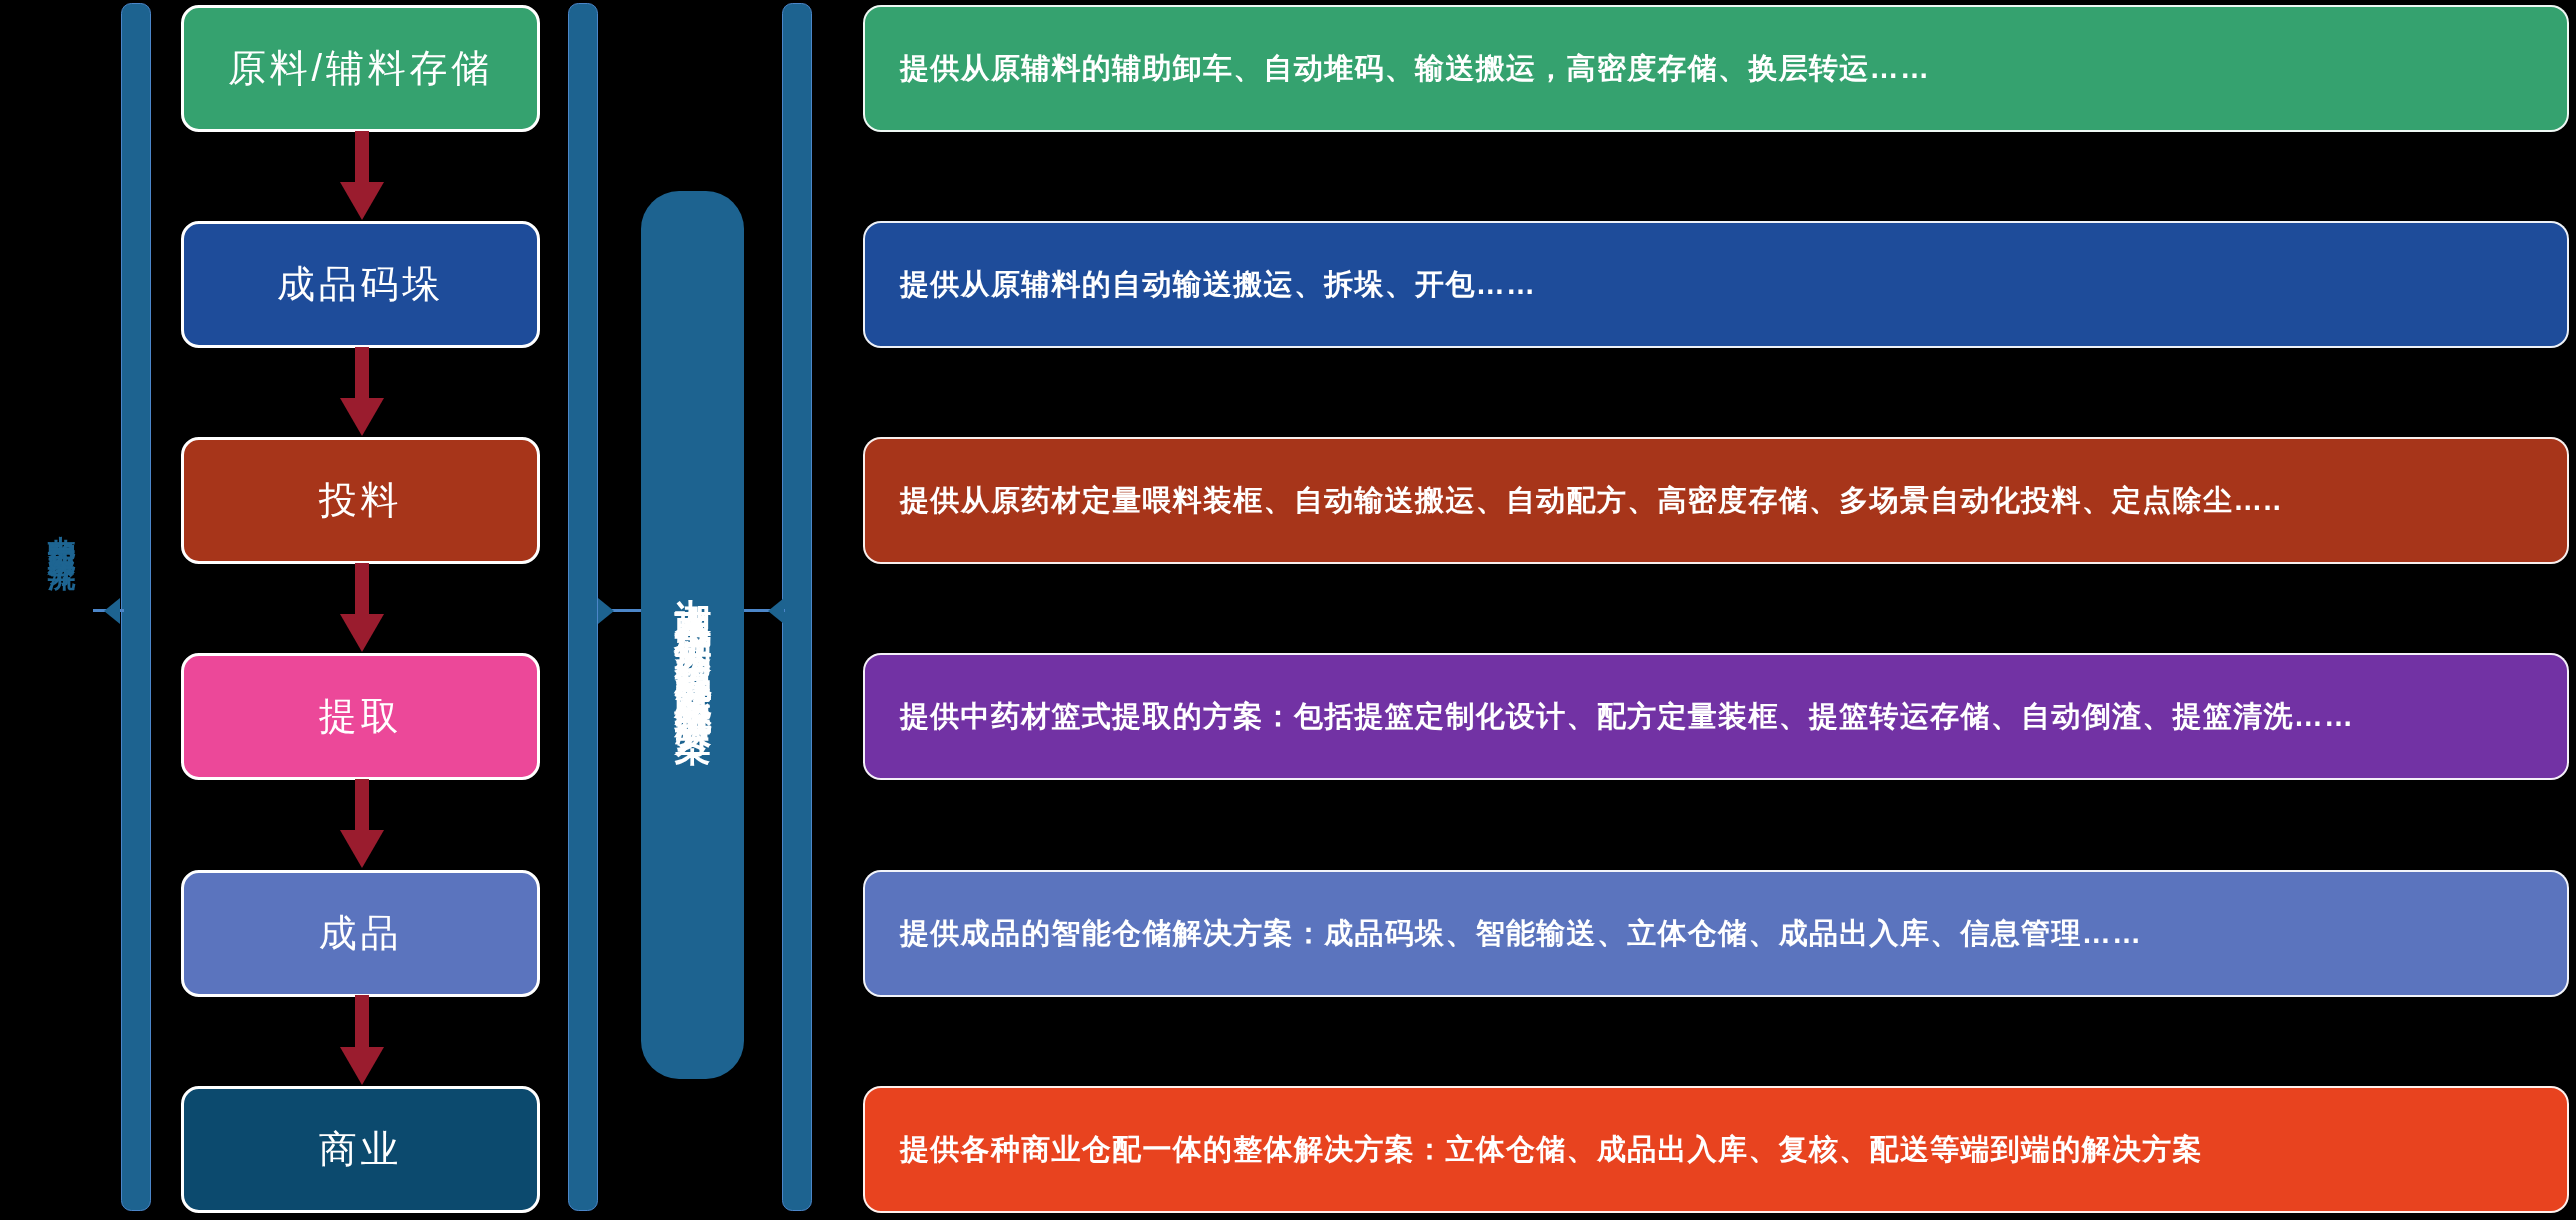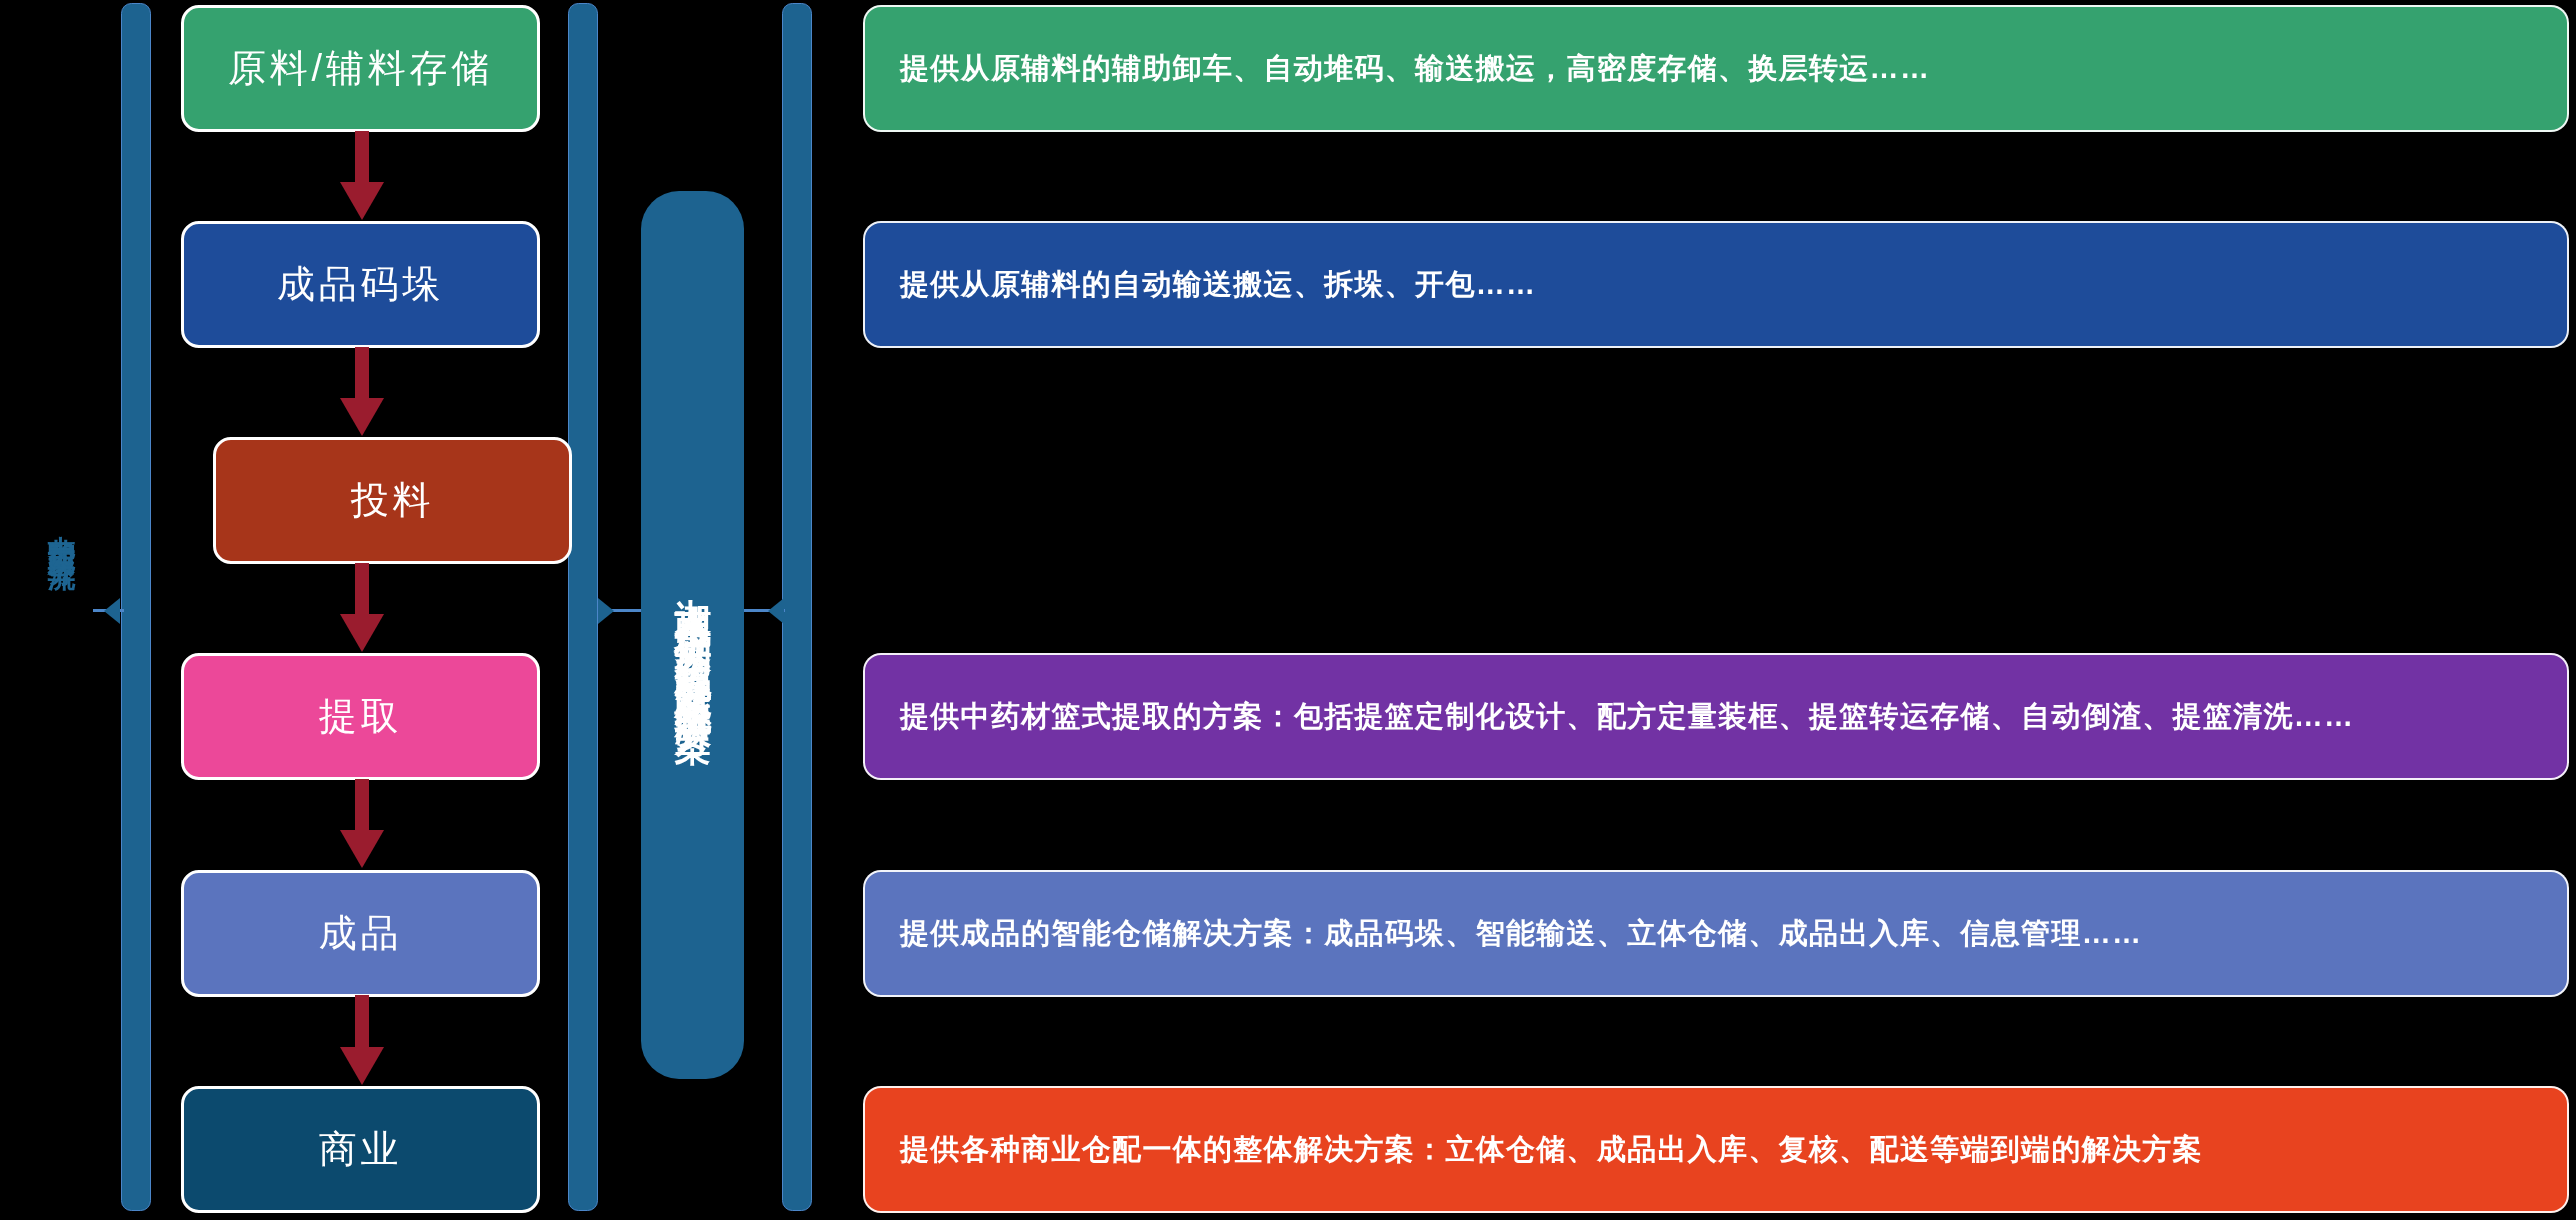--- a/index.html
+++ b/index.html
@@ -82,21 +82,21 @@
   <div class="cusp cusp-right cuspB"></div>
   <div class="conn-line lineC"></div>
   <div class="cusp cusp-left cuspC"></div>
 
   <div class="step-box row0" style="background-color: rgb(53, 162, 111);">
     <span>原料/辅料存储</span>
   </div>
   <div class="step-box row1" style="background-color: rgb(30, 76, 154);">
     <span>成品码垛</span>
   </div>
-  <div class="step-box row2" style="background-color: rgb(167, 53, 26); margin-left: 32px;">
+  <div class="step-box row2" style="background-color: rgb(167, 53, 26);">
     <span>投料</span>
   </div>
   <div class="step-box row3" style="background-color: #ec4899;">
     <span>提取</span>
   </div>
   <div class="step-box row4" style="background-color: rgb(91, 116, 190);">
     <span>成品</span>
   </div>
   <div class="step-box row5" style="background-color: #0c4a6e;">
     <span>商业</span>
@@ -126,20 +126,23 @@
   <div class="center-col" style="background-color: rgb(29, 99, 144);">
     <span>迦南飞奇提供制药全流程智能系统解决方案</span>
   </div>
 
   <div class="desc-bar row0" style="background-color: rgb(53, 162, 111);">
     <span>提供从原辅料的辅助卸车、自动堆码、输送搬运，高密度存储、换层转运……</span>
   </div>
   <div class="desc-bar row1" style="background-color: rgb(30, 76, 154);">
     <span>提供从原辅料的自动输送搬运、拆垛、开包……</span>
   </div>
+  <div class="desc-bar row2" style="background-color: rgb(167, 53, 26);">
+    <span>提供从原药材定量喂料装框、自动输送搬运、自动配方、高密度存储、多场景自动化投料、定点除尘…..</span>
+  </div>
   <div class="desc-bar row4" style="background-color: rgb(91, 116, 190);">
     <span>提供成品的智能仓储解决方案：成品码垛、智能输送、立体仓储、成品出入库、信息管理……</span>
   </div>
   <div class="desc-bar row3" style="background-color: rgb(114, 50, 164);">
     <span>提供中药材篮式提取的方案：包括提篮定制化设计、配方定量装框、提篮转运存储、自动倒渣、提篮清洗……</span>
   </div>
   <div class="desc-bar row5" style="background-color: rgb(232, 67, 31);">
     <span>提供各种商业仓配一体的整体解决方案：立体仓储、成品出入库、复核、配送等端到端的解决方案</span>
   </div>
 

